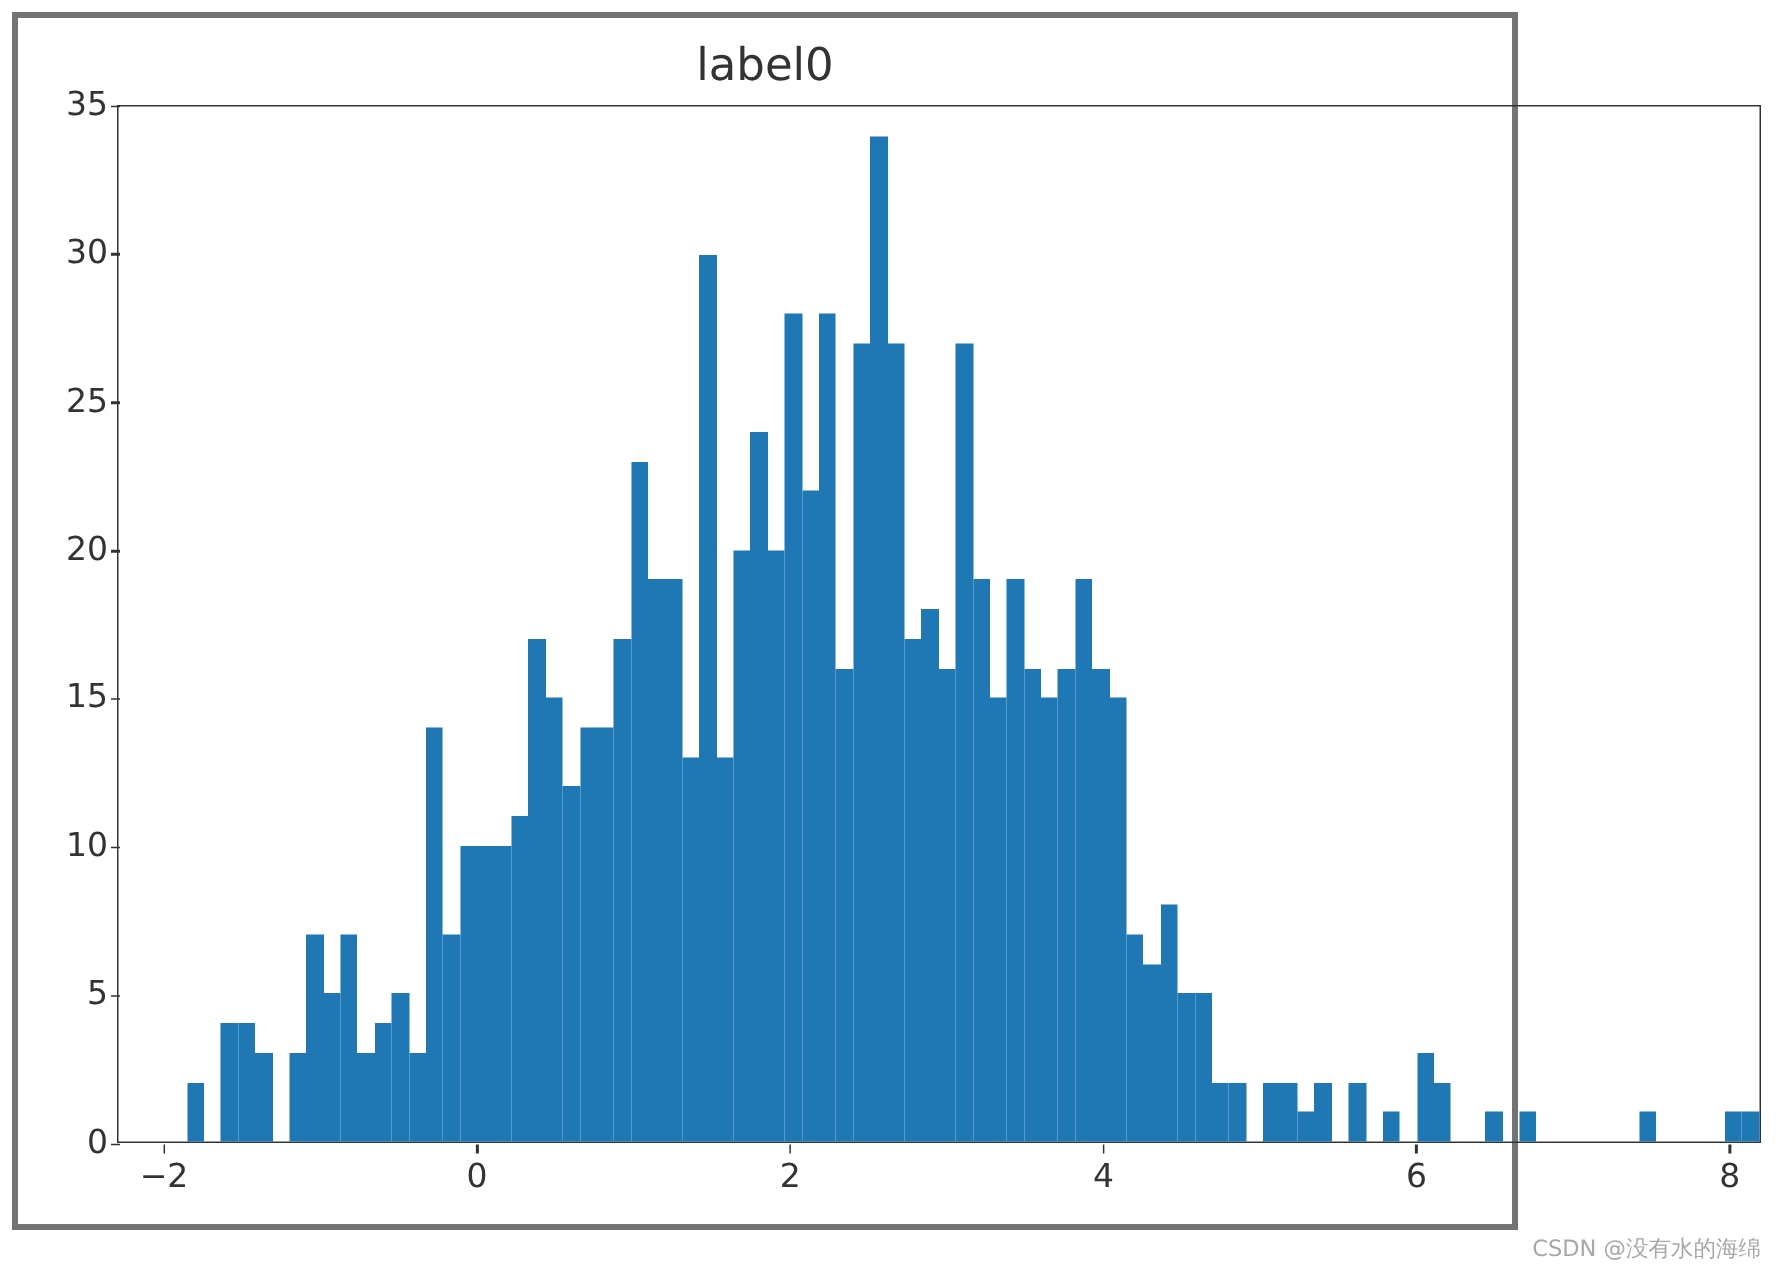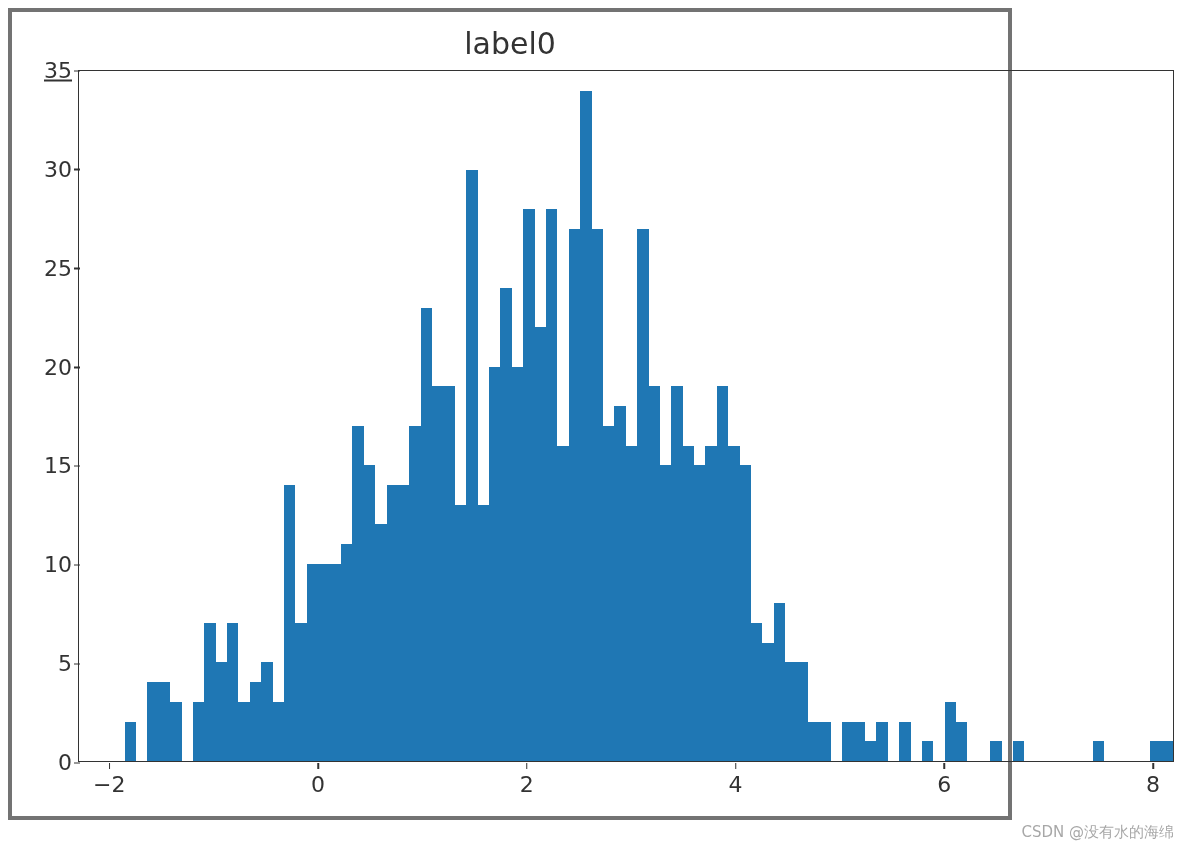--- a/index.html
+++ b/index.html
@@ -215,21 +215,21 @@
   </div>
 
   <div class="y-ticks" id="y-ticks">
       <div class="y-tick" style="bottom: 0%;">0<div class="y-tick-mark"></div></div>
       <div class="y-tick" style="bottom: 14.2857%;">5<div class="y-tick-mark"></div></div>
       <div class="y-tick" style="bottom: 28.5714%;">10<div class="y-tick-mark"></div></div>
       <div class="y-tick" style="bottom: 42.8571%;">15<div class="y-tick-mark"></div></div>
       <div class="y-tick" style="bottom: 57.1429%;">20<div class="y-tick-mark"></div></div>
       <div class="y-tick" style="bottom: 71.4286%;">25<div class="y-tick-mark"></div></div>
       <div class="y-tick" style="bottom: 85.7143%;">30<div class="y-tick-mark"></div></div>
-      <div class="y-tick" style="bottom: 100%; text-decoration: underline;">35<div class="y-tick-mark"></div></div>
+      <div class="y-tick" style="bottom: 100%;">35<div class="y-tick-mark"></div></div>
     </div>
   <div class="x-ticks" id="x-ticks">
       <div class="x-tick" style="left: 2.85714%;">−2<div class="x-tick-mark"></div></div>
       <div class="x-tick" style="left: 21.9048%;">0<div class="x-tick-mark"></div></div>
       <div class="x-tick" style="left: 40.9524%;">2<div class="x-tick-mark"></div></div>
       <div class="x-tick" style="left: 60%;">4<div class="x-tick-mark"></div></div>
       <div class="x-tick" style="left: 79.0476%;">6<div class="x-tick-mark"></div></div>
       <div class="x-tick" style="left: 98.0952%;">8<div class="x-tick-mark"></div></div>
     </div>
 </div>

